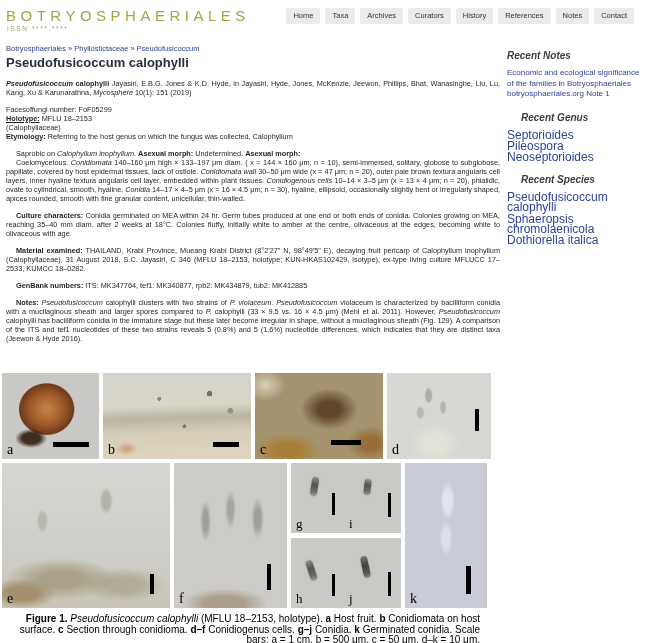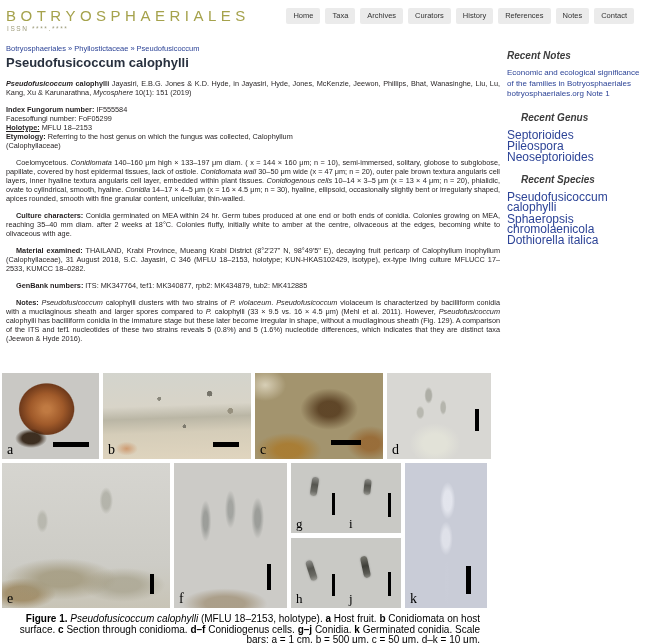--- a/index.html
+++ b/index.html
@@ -135,27 +135,27 @@
 
 <div class="main">
   <div class="breadcrumb">
     <a>Botryosphaeriales</a><span class="crumb-sep">»</span><a>Phyllostictaceae</a><span class="crumb-sep">»</span><a>Pseudofusicoccum</a>
   </div>
   <h1 class="title">Pseudofusicoccum calophylli</h1>
 
   <p class="para"><span style="font-weight: bold; font-style: italic;">Pseudofusicoccum</span><span style="font-weight: bold;"> calophylli</span><span> Jayasiri, E.B.G. Jones &amp; K.D. Hyde, in Jayasiri, Hyde, Jones, McKenzie, Jeewon, Phillips, Bhat, Wanasinghe, Liu, Lu, Kang, Xu &amp; Karunarathna, </span><span style="font-style: italic;">Mycosphere</span><span> 10(1): 151 (2019)</span></p>
 
   <div class="meta">
-    <div class="meta-line"><span style="font-weight: bold;">Index Fungorum number:</span><span> IF555584</span></div>
     <div class="meta-line"><span style="font-weight: normal;">Facesoffungi number:</span><span> FoF05299</span></div>
     <div class="meta-line"><span style="font-weight: bold; text-decoration: underline;">Holotype:</span><span> MFLU 18–2153</span></div>
+    <div class="meta-line"><span>(Calophyllaceae)</span></div>
     <div class="meta-line"><span style="font-weight: bold;">Etymology:</span><span> Referring to the host genus on which the fungus was collected, Calophyllum</span></div>
-    <div class="meta-line"><span>(Calophyllaceae)</span></div>
-  </div>
-
+  </div>
+
+  <p class="para indent tight"><span>Saprobic on </span><span style="font-style: italic;">Calophyllum inophyllum</span><span>. </span><span style="font-weight: bold;">Asexual morph:</span><span> Undetermined. </span><span style="font-weight: bold;">Asexual morph:</span></p>
   <p class="para indent"><span>Coelomycetous. </span><span style="font-style: italic;">Conidiomata</span><span> 140–160 μm high × 133–197 μm diam. ( x = 144 × 160 μm; n = 10), semi-immersed, solitary, globose to subglobose, papillate, covered by host epidermal tissues, lack of ostiole. </span><span style="font-style: italic;">Conidiomata wall</span><span> 30–50 μm wide (x = 47 μm; n = 20), outer pale brown textura angularis cell layers, inner hyaline textura angularis cell layer, embedded within plant tissues. </span><span style="font-style: italic;">Conidiogenous cells</span><span> 10–14 × 3–5 μm (x = 13 × 4 μm; n = 20), phialidic, ovate to cylindrical, smooth, hyaline. </span><span style="font-style: italic;">Conidia</span><span> 14–17 × 4–5 μm (x = 16 × 4.5 μm; n = 30), hyaline, ellipsoid, occasionally slightly bent or irregularly shaped, apices rounded, smooth with fine granular content, unicellular, thin-walled.</span></p>
 
   <p class="para indent"><span style="font-weight: bold;">Culture characters:</span><span> Conidia germinated on MEA within 24 hr. Germ tubes produced at one end or both ends of conidia. Colonies growing on MEA, reaching 35–40 mm diam. after 2 weeks at 18°C. Colonies fluffy, initially white to amber at the centre, olivaceous at the edges, becoming white to olivaceous with age.</span></p>
 
   <p class="para indent"><span style="font-weight: bold;">Material examined:</span><span> THAILAND, Krabi Province, Mueang Krabi District (8°2'27" N, 98°49'5" E), decaying fruit pericarp of Calophyllum inophyllum (Calophyllaceae), 31 August 2018, S.C. Jayasiri, C 346 (MFLU 18–2153, holotype; KUN-HKAS102429, isotype), ex-type living culture MFLUCC 17–2533, KUMCC 18–0282.</span></p>
 
   <p class="para indent"><span style="font-weight: bold;">GenBank numbers:</span><span> ITS: MK347764, tef1: MK340877, rpb2: MK434879, tub2: MK412885</span></p>
 
   <p class="para indent tight"><span style="font-weight: bold;">Notes:</span><span> </span><span style="font-style: italic;">Pseudofusicoccum</span><span> calophylli clusters with two strains of </span><span style="font-style: italic;">P. violaceum</span><span>. </span><span style="font-style: italic;">Pseudofusicoccum</span><span> violaceum is characterized by bacilliform conidia with a mucilaginous sheath and larger spores compared to </span><span style="font-style: italic;">P.</span><span> calophylli (33 × 9.5 vs. 16 × 4.5 μm) (Mehl et al. 2011). However, </span><span style="font-style: italic;">Pseudofusicoccum</span><span> calophylli has bacilliform conidia in the immature stage but these later become irregular in shape, without a mucilaginous sheath (Fig. 129). A comparison of the ITS and tef1 nucleotides of these two strains reveals 5 (0.8%) and 5 (1.6%) nucleotide differences, which indicates that they are distinct taxa (Jeewon &amp; Hyde 2016).</span></p>
 </div>

